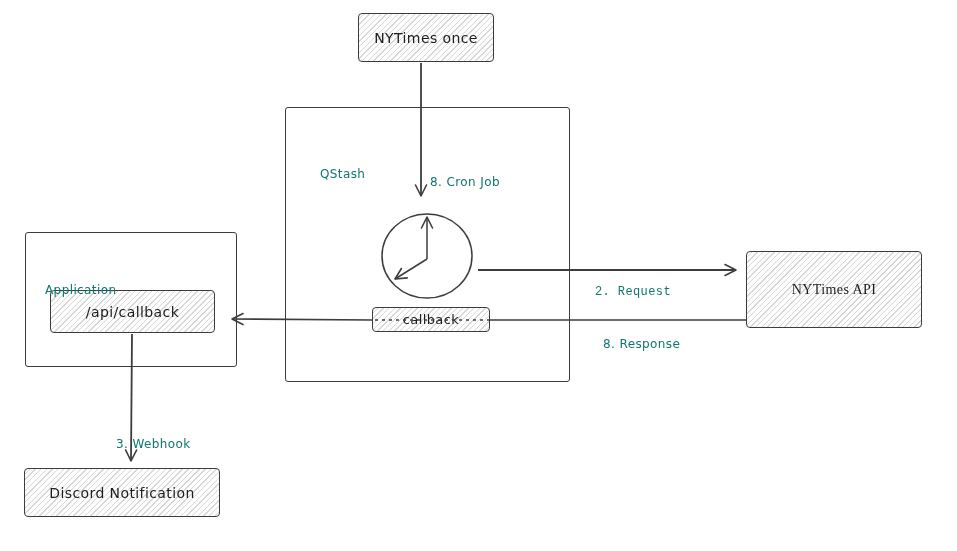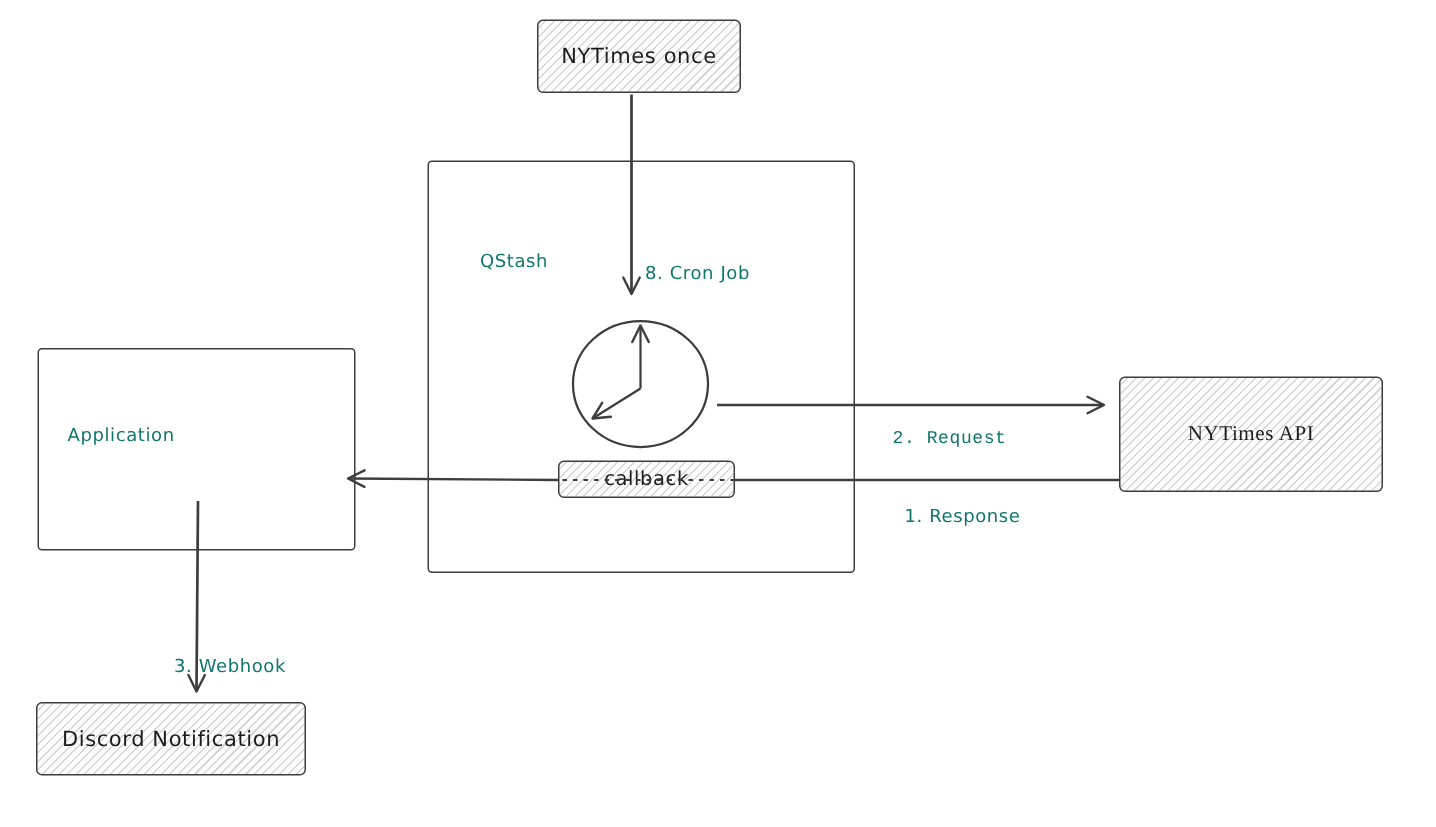--- a/index.html
+++ b/index.html
@@ -62,21 +62,21 @@
     z-index: 4;
     color: #0f766e;
     margin-top: 37px;
   }
   
   #publish-once   { left: 358px; top: 13px;  width: 136px; height: 49px; }
   #qstash-box     { left: 285px; top: 107px; width: 285px; height: 275px; }
   #nytimes-box    { left: 746px; top: 251px; width: 176px; height: 77px; font-family: Liberation Serif, serif; }
   #application-box{ left: 25px;  top: 232px; width: 212px; height: 135px; }
   #api-callback   { left: 50px;  top: 290px; width: 165px; height: 43px; }
-  #discord-box    { left: 24px;  top: 468px; width: 180px; height: 49px; }
+  #discord-box    { left: 24px;  top: 468px; width: 196px; height: 49px; }
   #callback-box   { left: 372px; top: 307px; width: 118px; height: 25px; font-size: 13px; }
 
   #qstash-label      { left: 320px; top: 130px; }
   #application-label { left: 45px;  top: 246px; text-align: center; }
   #label-cron-job    { left: 430px; top: 138px; }
   #label-request     { left: 595px; top: 248px; font-family: Liberation Mono, monospace; }
   #label-response    { left: 603px; top: 300px; }
   #label-webhook     { left: 116px; top: 400px; }
 </style>
 </head>
@@ -91,32 +91,35 @@
   <div class="node container" id="qstash-box"></div>
   <span class="box-label" id="qstash-label">QStash</span>
 
   <div class="node hatched" id="nytimes-box">
     <span>NYTimes API</span>
   </div>
 
   <div class="node container" id="application-box"></div>
   <span class="box-label" id="application-label">Application</span>
 
+  <div class="node hatched" id="api-callback">
+    <span>/api/callback</span>
+  </div>
 
   <div class="node hatched" id="discord-box">
     <span>Discord Notification</span>
   </div>
 
   <div class="node hatched" id="callback-box">
     <span>callback</span>
   </div>
 
   <span class="edge-label" id="label-cron-job">8. Cron Job</span>
   <span class="edge-label" id="label-request">2. Request</span>
-  <span class="edge-label" id="label-response">1. Response</span>
+  <span class="edge-label" id="label-response">8. Response</span>
   <span class="edge-label" id="label-webhook">3. Webhook</span>
 
   <svg class="wires" viewBox="0 0 957 551">
     <defs>
       <marker id="ah" viewBox="-14 -8 16 16" refX="0" refY="0" markerWidth="16" markerHeight="16" markerUnits="userSpaceOnUse" orient="auto">
         <path d="M -11 -5.5 L 0 0 L -11 5.5" fill="none" stroke="#3d3d3d" stroke-width="1.6" stroke-linecap="round" stroke-linejoin="round"></path>
       </marker>
     </defs>
 
     <path d="M 421 63 L 421 196" fill="none" stroke="#3d3d3d" stroke-width="1.8" marker-end="url(#ah)"></path>

